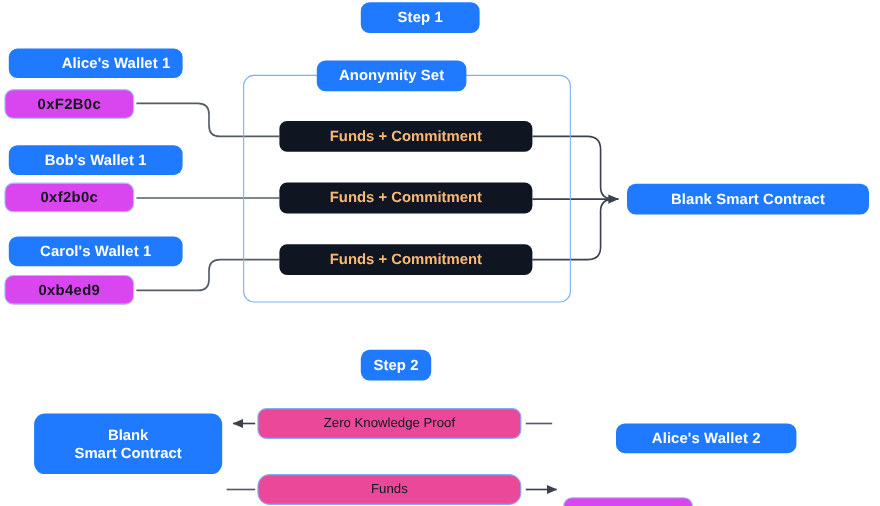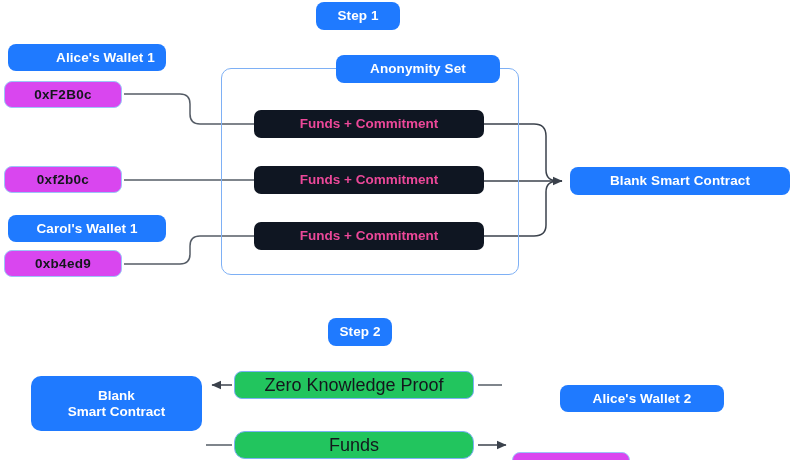--- a/index.html
+++ b/index.html
@@ -47,32 +47,32 @@
     color: #14171c;
     border: 1.3px solid #9cc4f7;
     border-radius: 8px;
     font-size: 13.5px;
     font-weight: 600;
     letter-spacing: 0.3px;
   }
   
   .dark {
     background: #0f1622;
-    color: #ec4899;
+    color: #fdba74;
     border-radius: 7px;
     font-size: 13.5px;
     font-weight: 600;
   }
   
   .outline {
-    background: #22c55e;
+    background: #ec4899;
     color: #14171c;
     border: 1.3px solid #7eb0f5;
     border-radius: 8px;
-    font-size: 18px;
+    font-size: 12px;
     font-weight: 500;
   }
   
   .aset-box {
     position: absolute;
     border: 1.6px solid #7eb0f5;
     border-radius: 10px;
     background: transparent;
   }
   svg.links {
@@ -110,28 +110,29 @@
 
     <path d="M232,385 L212,385" fill="none" stroke="#3b424c" stroke-width="1.5" marker-end="url(#arrow)"></path>
 
     <path d="M206,445 L232,445" fill="none" stroke="#555c66" stroke-width="1.5"></path>
 
     <path d="M478,385 L502,385" fill="none" stroke="#555c66" stroke-width="1.5"></path>
 
     <path d="M478,445 L506,445" fill="none" stroke="#3b424c" stroke-width="1.5" marker-end="url(#arrow)"></path>
   </svg>
 
-  <div class="node blue" style="left:316px; top:2px; width:84px; height:28px;">Step 1</div>
+  <div class="node blue" style="left:328px; top:2px; width:108px; height:28px;">Step 1</div>
 
   <div class="aset-box" style="left:221px; top:68px; width:296px; height:205px;"></div>
-  <div class="node blue" style="left:288px; top:55px; width:164px; height:28px;margin-left:48px;">Anonymity Set</div>
+  <div class="node blue" style="left:288px; top:55px; width:136px; height:28px;">Anonymity Set</div>
 
   <div class="node blue" style="left:8px; top:44px; width:158px; height:27px;padding-left:37px;">Alice's Wallet 1</div>
   <div class="node addr" style="left:4px; top:81px; width:118px; height:27px;">0xF2B0c</div>
 
+  <div class="node blue" style="left:8px; top:132px; width:158px; height:27px;">Bob's Wallet 1</div>
   <div class="node addr" style="left:4px; top:166px; width:118px; height:27px;">0xf2b0c</div>
 
   <div class="node blue" style="left:8px; top:215px; width:158px; height:27px;">Carol's Wallet 1</div>
   <div class="node addr" style="left:4px; top:250px; width:118px; height:27px;">0xb4ed9</div>
 
   <div class="node dark" style="left:254px; top:110px; width:230px; height:28px;">Funds + Commitment</div>
   <div class="node dark" style="left:254px; top:166px; width:230px; height:28px;">Funds + Commitment</div>
   <div class="node dark" style="left:254px; top:222px; width:230px; height:28px;">Funds + Commitment</div>
 
   <div class="node blue" style="left:570px; top:167px; width:220px; height:28px;">Blank Smart Contract</div>

